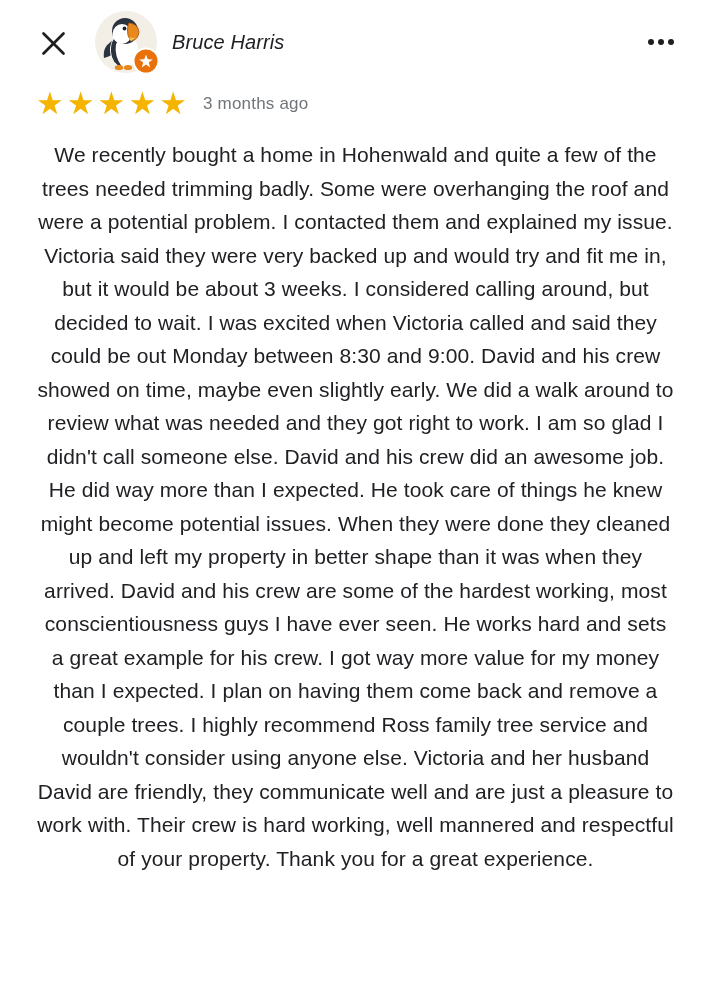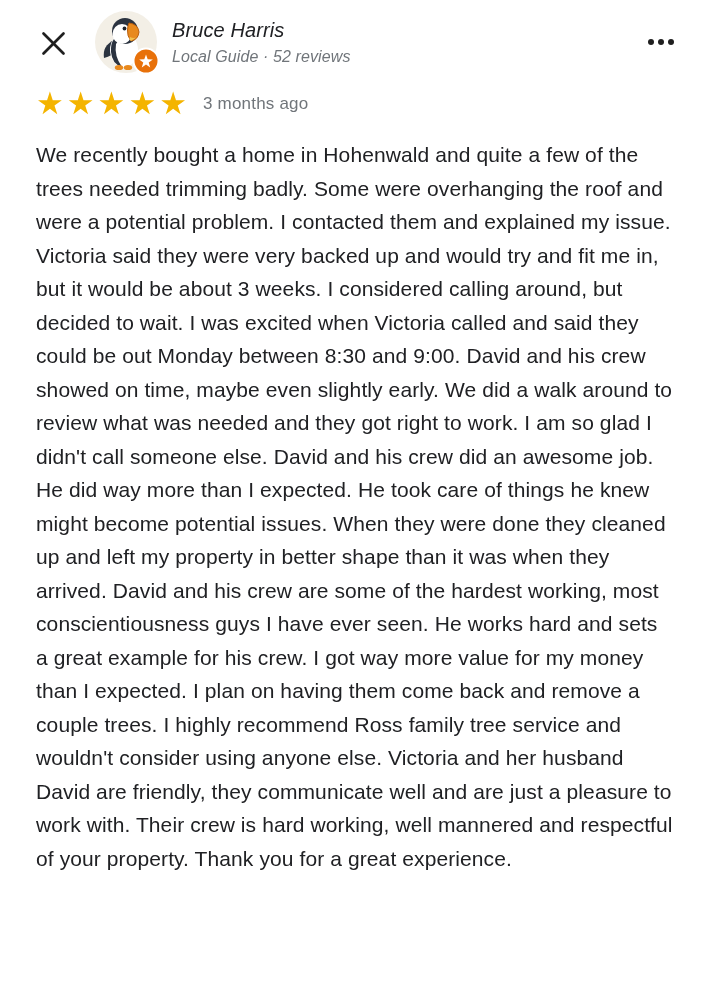--- a/index.html
+++ b/index.html
@@ -32,21 +32,21 @@
   .more-btn .dot{width:6px;height:6px;border-radius:50%;background:#1f1f1f;}
 
   .rating-row{display:flex;align-items:center;margin:14px 36px 0;}
   .stars{display:flex;align-items:center;line-height:1;}
   .star{color:var(--star-color);font-size:31px;line-height:1;margin-right:3px;
     font-family:"DejaVu Sans", sans-serif;}
   .review-age{font-size:17px;color:var(--text-secondary);margin-left:13px;
     letter-spacing:.2px;}
 
   .review-text{margin:19px 33px 0 36px;font-size:21px;line-height:33.5px;
-    color:var(--text-primary);letter-spacing:.1px;}
+    color:var(--text-primary);letter-spacing:.1px;text-align:center;}
 </style>
 </head>
 <body>
 
 <div class="header">
   <button class="close-btn" aria-label="Close">
     <span>
       <svg width="27" height="27" viewBox="0 0 27 27">
         <line x1="3.5" y1="3.5" x2="23.5" y2="23.5" stroke="#1f1f1f" stroke-width="2.7" stroke-linecap="round"></line>
         <line x1="23.5" y1="3.5" x2="3.5" y2="23.5" stroke="#1f1f1f" stroke-width="2.7" stroke-linecap="round"></line>
@@ -75,21 +75,20 @@
         <ellipse cx="25" cy="57.5" rx="4.2" ry="2.6" fill="#e8891d"></ellipse>
         <ellipse cx="34" cy="57.5" rx="4.2" ry="2.6" fill="#e8891d"></ellipse>
       </svg>
       <svg width="28" height="28" viewBox="0 0 28 28" style="position:absolute;right:-2px;bottom:-1px;">
         <circle cx="14" cy="14" r="12.5" fill="#e8710a" stroke="#ffffff" stroke-width="2"></circle>
         <path transform="translate(14,14.6)" fill="#ffffff" d="M0,-7.2 L1.69,-2.33 L6.85,-2.22 L2.74,0.89 L4.23,5.82 L0,2.88 L-4.23,5.82 L-2.74,0.89 L-6.85,-2.22 L-1.69,-2.33 Z"></path>
       </svg>
     </div>
     <div class="names">
       <div class="reviewer-name">Bruce Harris</div>
-      <div class="reviewer-subtitle">Local Guide · 52 reviews</div>
     </div>
   </div>
 
   <button class="more-btn" aria-label="More options">
     <span class="dot"></span>
     <span class="dot"></span>
     <span class="dot"></span>
   </button>
 </div>
 

